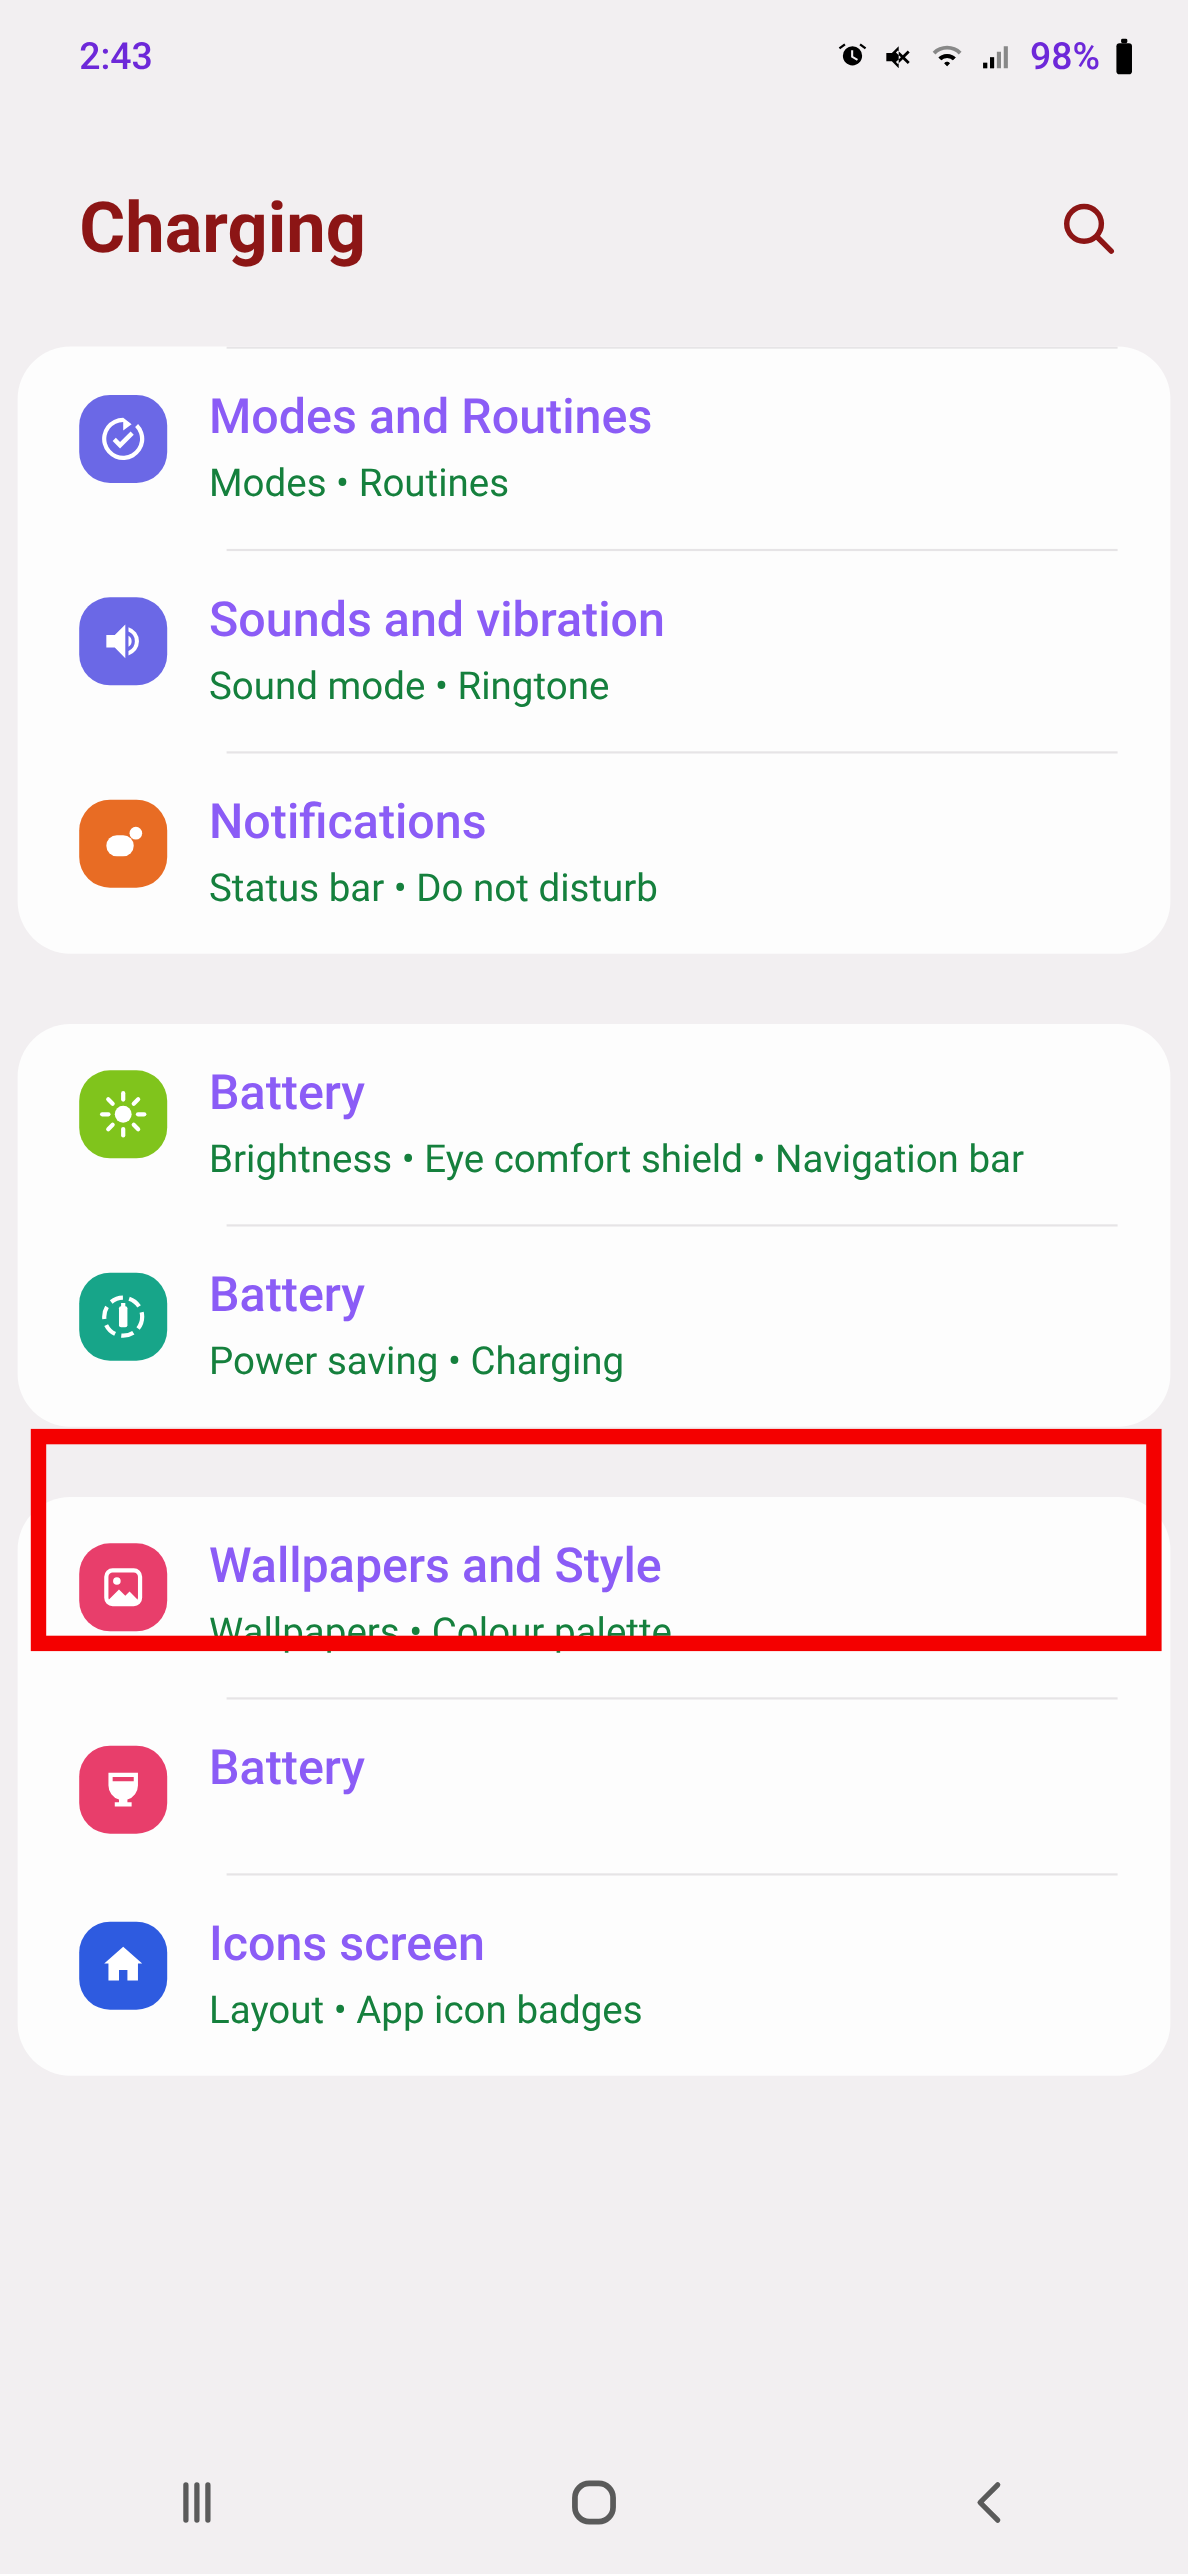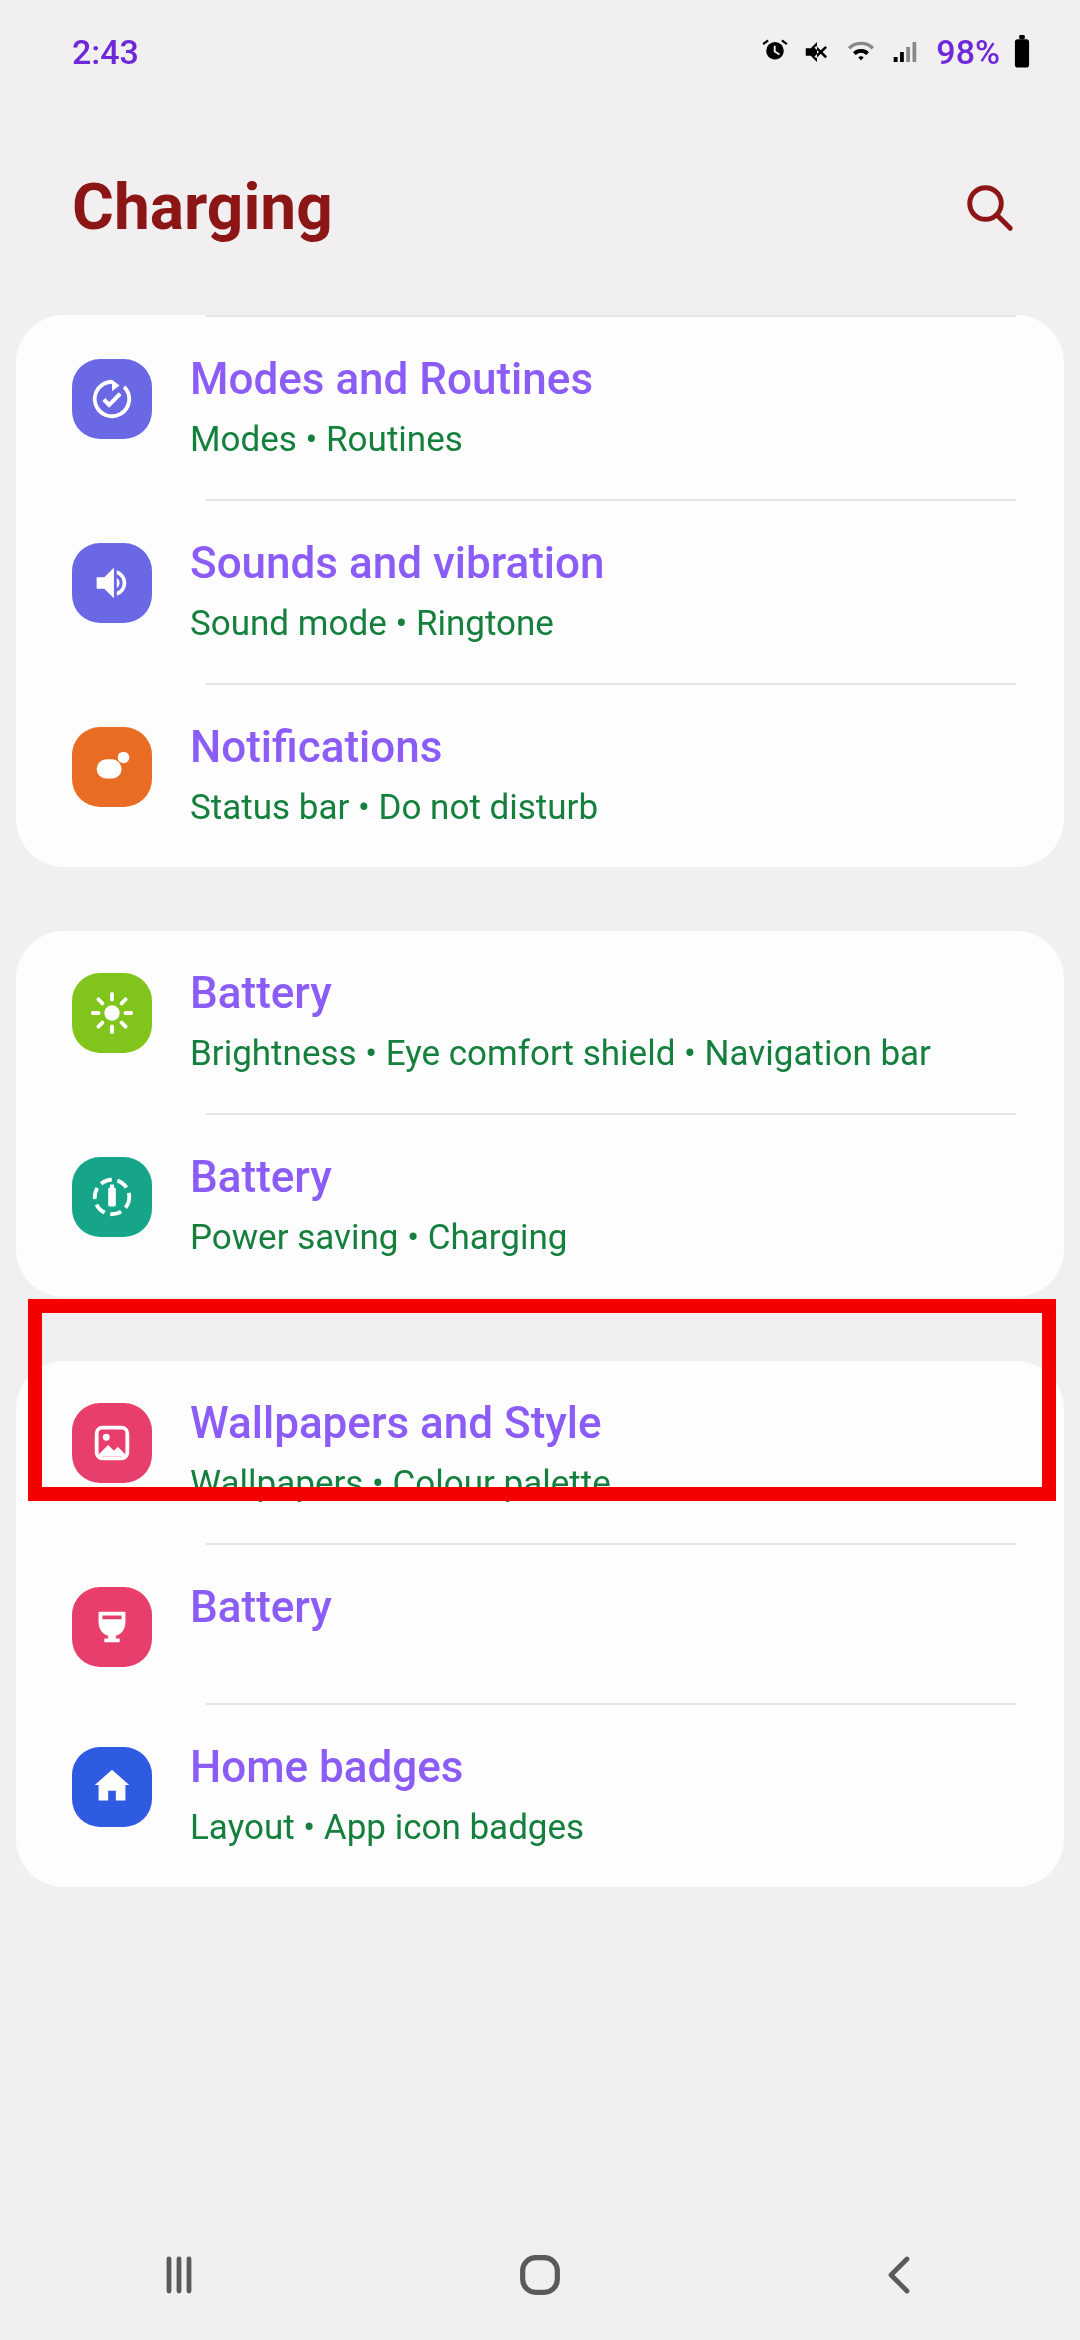--- a/index.html
+++ b/index.html
@@ -282,21 +282,21 @@
   </div>
   <div class="divider"></div>
 
   <div class="row">
     <div class="icon-badge blue">
       <svg viewBox="0 0 24 24">
           <path d="M12 3l9 8h-2v8h-5v-5h-4v5H5v-8H3l9-8z" fill="#fff"></path>
         </svg>
     </div>
     <div class="row-body">
-      <div class="row-title">Home badges</div>
+      <div class="row-title">Icons screen</div>
       <div class="row-sub">Layout  •  App icon badges</div>
     </div>
   </div>
 </div>
 
 <div class="highlight-box" style="left:28px; top:1299px; width:1028px; height:202px;"></div>
 
 <div class="nav-bar">
   <div>
     <svg width="48" height="48" viewBox="0 0 24 24">

